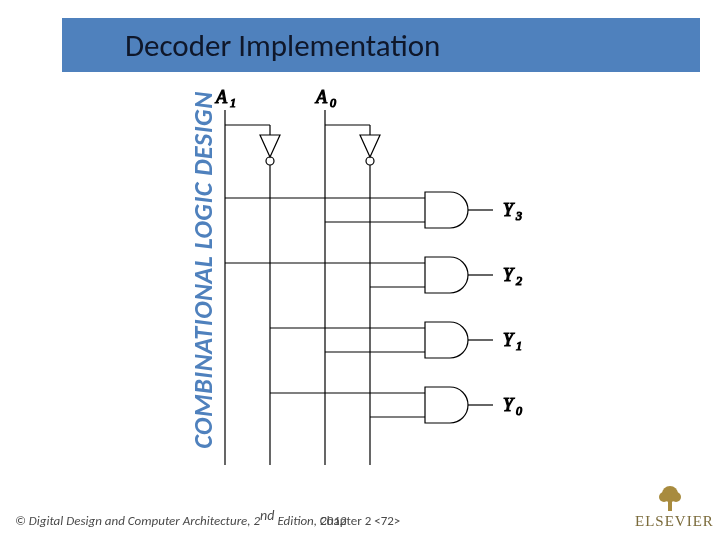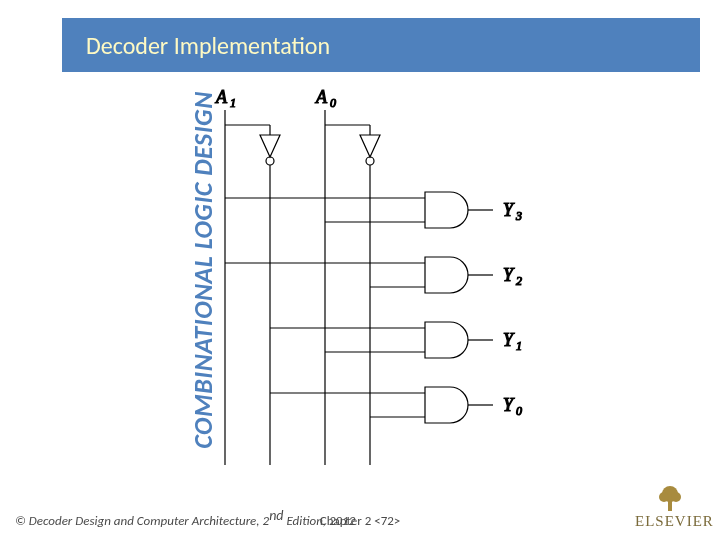--- a/index.html
+++ b/index.html
@@ -31,23 +31,24 @@
     top: 18px;
     right: 20px;
     height: 54px;
     background: #4f81bd;
     display: flex;
     align-items: center;
     padding-left: 24px;
     box-sizing: border-box;
   }
   .title-bar span {
-    color: #fef9c3;
-    font-size: 24px;
+    color: #0f172a;
+    font-size: 31px;
     font-weight: 400;
+    margin-left: 39px;
   }
   .diagram {
     position: absolute;
     left: 175px;
     top: 85px;
     width: 380px;
     height: 400px;
   }
   .footer {
     position: absolute;
@@ -174,21 +175,21 @@
         <line x1="293" y1="320" x2="318" y2="320"></line>
       </g>
       <text class="lbl" x="328" y="326"><tspan>Y</tspan></text>
       <text class="sub" x="341" y="330"><tspan>0</tspan></text>
     </g>
   </svg>
 </div>
 
 <div class="footer">
   <div class="copyright">
-    <span>© </span><span class="ed">Decoder Design and Computer Architecture</span><span>, </span><span>2</span><sup>nd</sup><span> Edition, 2012</span>
+    <span>© </span><span class="ed">Digital Design and Computer Architecture</span><span>, </span><span>2</span><sup>nd</sup><span> Edition, 2012</span>
   </div>
   <div class="chapter">Chapter 2 &lt;72&gt;</div>
   <div class="publisher-mark">
     <svg class="tree-svg" width="26" height="30" viewBox="0 0 26 30">
       <g fill="#a88b3e">
         <rect x="11" y="18" width="4" height="10"></rect>
         <circle cx="13" cy="11" r="8"></circle>
         <circle cx="7" cy="14" r="5"></circle>
         <circle cx="19" cy="14" r="5"></circle>
       </g>

